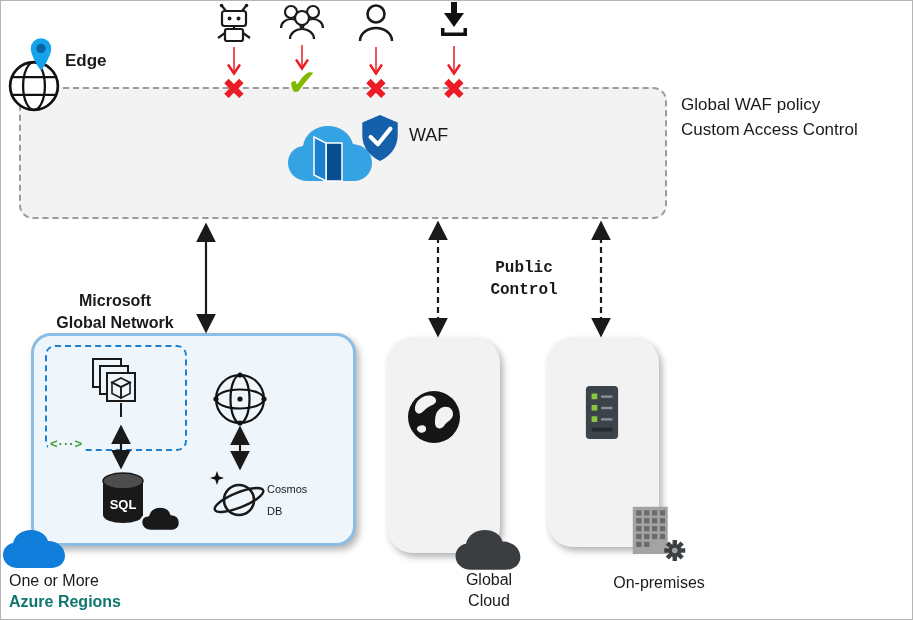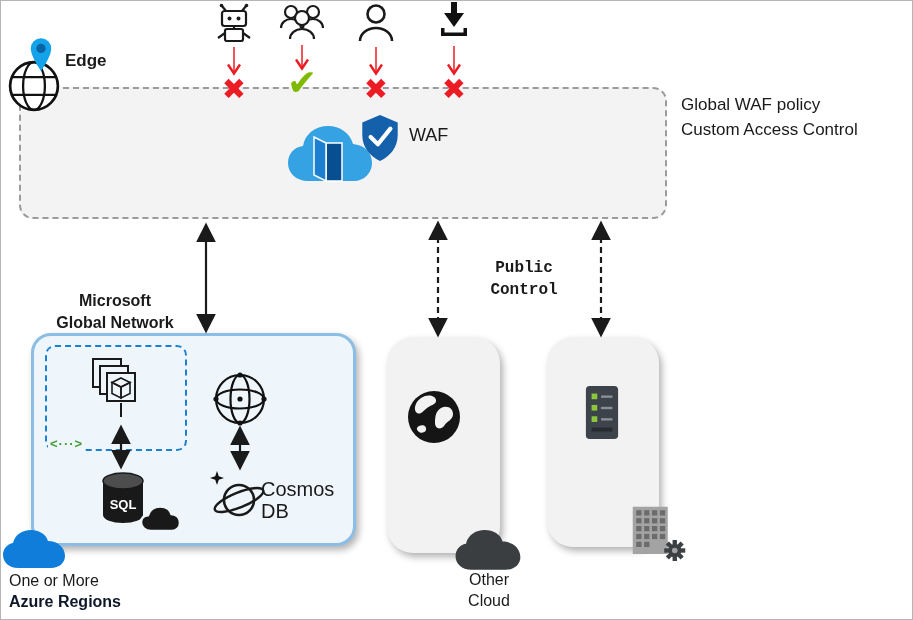--- a/index.html
+++ b/index.html
@@ -17,33 +17,33 @@
   .net-label { font-weight:bold; font-size:16px; line-height:22px; text-align:center; z-index:10; }
   .ms-label { left:44px; top:256px; width:140px;margin-top:33px; }
   .pub-label { left:458px; top:256px; width:130px;font-family:Liberation Mono, monospace; }
 
   .region-box { left:30px; top:332px; width:325px; height:213px; background:#eef6fc;
                 border:3px solid #8bbde5; border-radius:20px; box-shadow:3px 4px 7px rgba(0,0,0,0.30); z-index:5; }
   .dashed-rect { left:44px; top:344px; width:142px; height:106px; border:2px dashed #1b80d4;
                  border-radius:10px; z-index:6; }
   .code-chip { left:47px; top:435px; color:#3f9c35; font-weight:bold; font-size:13px;
                letter-spacing:1px; z-index:12; background:#eef6fc; padding:0 2px; }
-  .cosmos-label { left:260px; top:477px; font-size:20px; line-height:22px; z-index:10; }
+  .cosmos-label { left:266px; top:477px; font-size:11px; line-height:22px; z-index:10; }
 
   .gray-box { background:#f2f2f2; border-radius:26px; box-shadow:3px 4px 7px rgba(0,0,0,0.30); z-index:5; }
   .other-box { left:386px; top:336px; width:113px; height:216px; }
   .onprem-box { left:546px; top:336px; width:112px; height:210px; }
 
   .mark { font-family:"DejaVu Sans", sans-serif; font-weight:bold; transform:translateX(-50%);
           z-index:45; line-height:1; }
   .mark-x { color:#ec1c24; font-size:29px; }
   .mark-check { color:#7fba00; font-size:36px; }
 
   .caption { font-size:16px; line-height:21px; z-index:10; }
-  .azure-caption-2 { font-weight:bold; color:#0f172a;text-align:center; }
+  .azure-caption-2 { font-weight:bold; color:#0f766e;text-align:center; }
   .center { text-align:center; }
 </style>
 </head>
 <body>
 
 <div class="canvas">
 
   <div class="abs waf-box"></div>
 
   <svg class="abs z10" style="left:6px; top:58px;" width="54" height="54" viewBox="0 0 52 52">
@@ -197,21 +197,21 @@
   <svg class="abs z10" style="left:404px; top:387px;" width="58" height="58" viewBox="0 0 58 58">
     <circle cx="29" cy="29" r="26" fill="#151515"></circle>
     <path d="M16,10 C22,6 30,7 31,12 C32,16 26,17 22,20 C18,23 16,27 12,25 C8,22 10,14 16,10 Z" fill="#f2f2f2"></path>
     <path d="M36,20 C42,17 48,20 48,26 C48,32 42,33 39,38 C36,42 30,41 30,35 C30,28 31,23 36,20 Z" fill="#f2f2f2"></path>
     <path d="M14,38 C18,36 22,38 21,42 C20,45 15,46 13,43 C11,41 12,39 14,38 Z" fill="#f2f2f2"></path>
   </svg>
   <svg class="abs z20" style="left:452px; top:527px;" width="72" height="46" viewBox="0 0 68 44">
     <path d="M17,40 C8,40 2,34 2,27 C2,21 6,16 12,15 C14,7 21,2 30,2 C38,2 45,6 47,13 C56,13 64,19 64,28 C64,35 58,40 50,40 Z" fill="#3a3e41"></path>
   </svg>
   <div class="abs caption center" style="left:446px; top:568px; width:84px;">
-    <div>Other</div>
+    <div>Global</div>
     <div>Cloud</div>
   </div>
 
   <div class="abs gray-box onprem-box"></div>
   <svg class="abs z10" style="left:583px; top:383px;" width="36" height="57" viewBox="0 0 38 60">
     <rect x="2" y="2" width="34" height="56" rx="4" fill="#3c434b"></rect>
     <rect x="8" y="10" width="6" height="6" fill="#8cc63e"></rect>
     <rect x="8" y="22" width="6" height="6" fill="#8cc63e"></rect>
     <rect x="8" y="34" width="6" height="6" fill="#8cc63e"></rect>
     <rect x="18" y="12" width="12" height="2.5" fill="#8a9097"></rect>
@@ -243,20 +243,21 @@
     </g>
     <g transform="translate(50,52)">
       <rect x="-2.5" y="-12" width="5" height="24" fill="#3c4043"></rect>
       <rect x="-2.5" y="-12" width="5" height="24" fill="#3c4043" transform="rotate(45)"></rect>
       <rect x="-2.5" y="-12" width="5" height="24" fill="#3c4043" transform="rotate(90)"></rect>
       <rect x="-2.5" y="-12" width="5" height="24" fill="#3c4043" transform="rotate(135)"></rect>
       <circle r="7.5" fill="#3c4043"></circle>
       <circle r="3.2" fill="#a3a3a3"></circle>
     </g>
   </svg>
+  <div class="abs caption center" style="left:596px; top:571px; width:124px;">On-premises</div>
 
   <svg class="overlay" width="913" height="620">
     <defs>
       <marker id="mBlk" markerWidth="9" markerHeight="9" refX="6" refY="4.5" orient="auto-start-reverse">
         <path d="M0,0 L9,4.5 L0,9 Z" fill="#1a1a1a"></path>
       </marker>
       <marker id="mRed" markerWidth="10" markerHeight="10" refX="6" refY="5" orient="auto">
         <path d="M1,1 L7,5 L1,9" fill="none" stroke="#ec1c24" stroke-width="1.6"></path>
       </marker>
     </defs>

